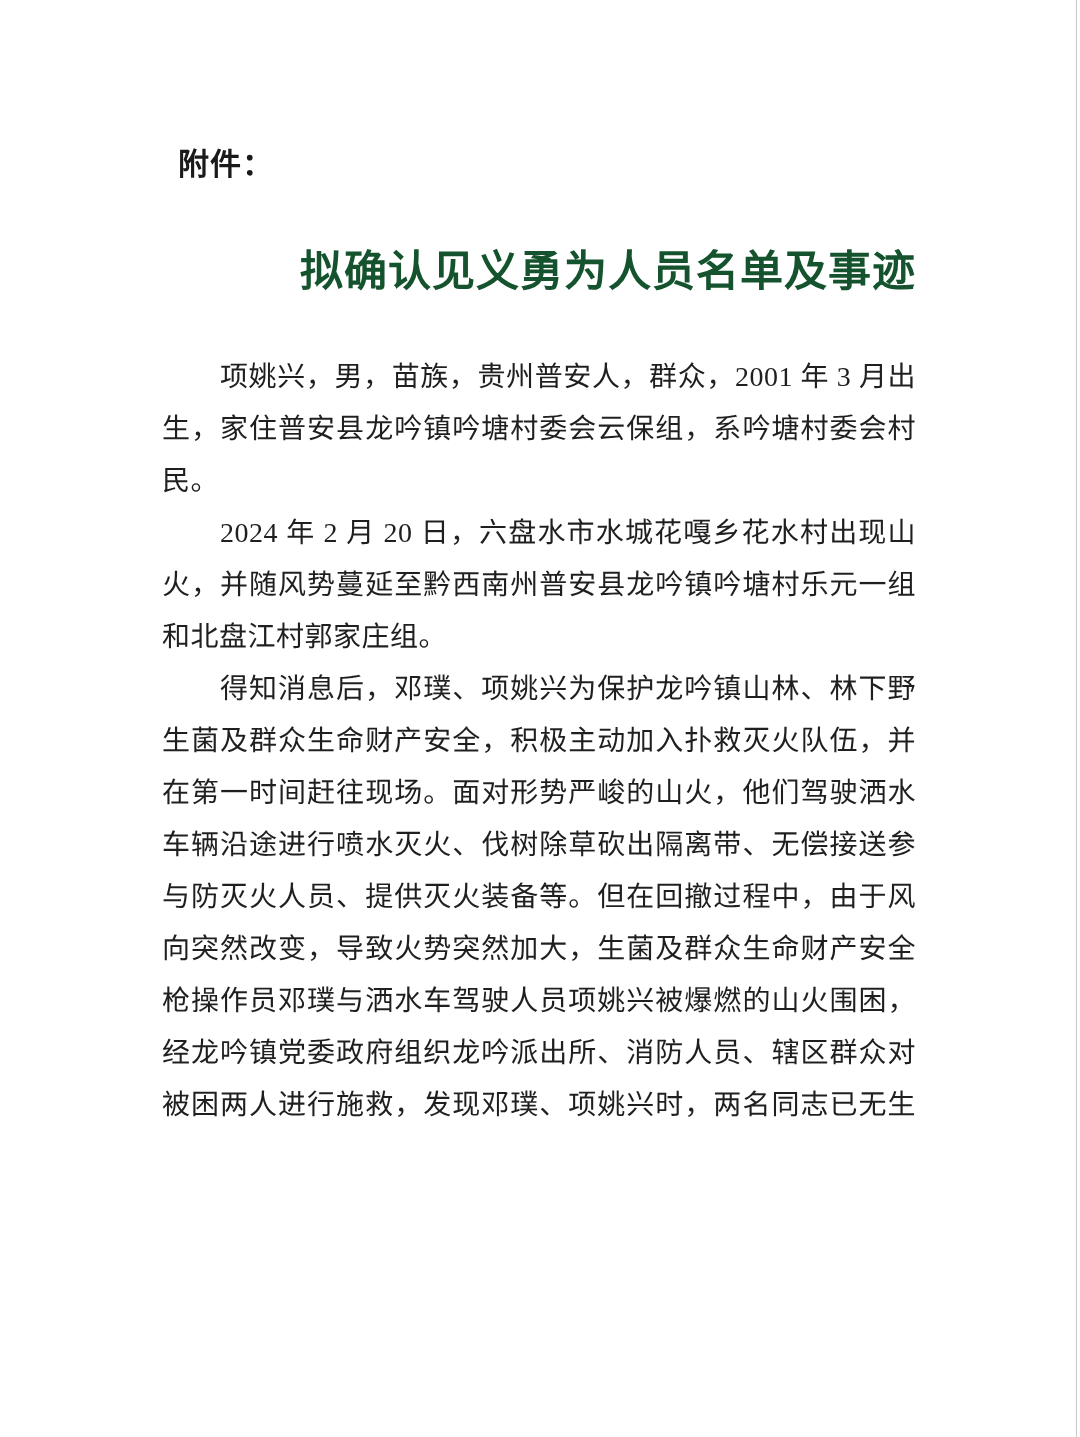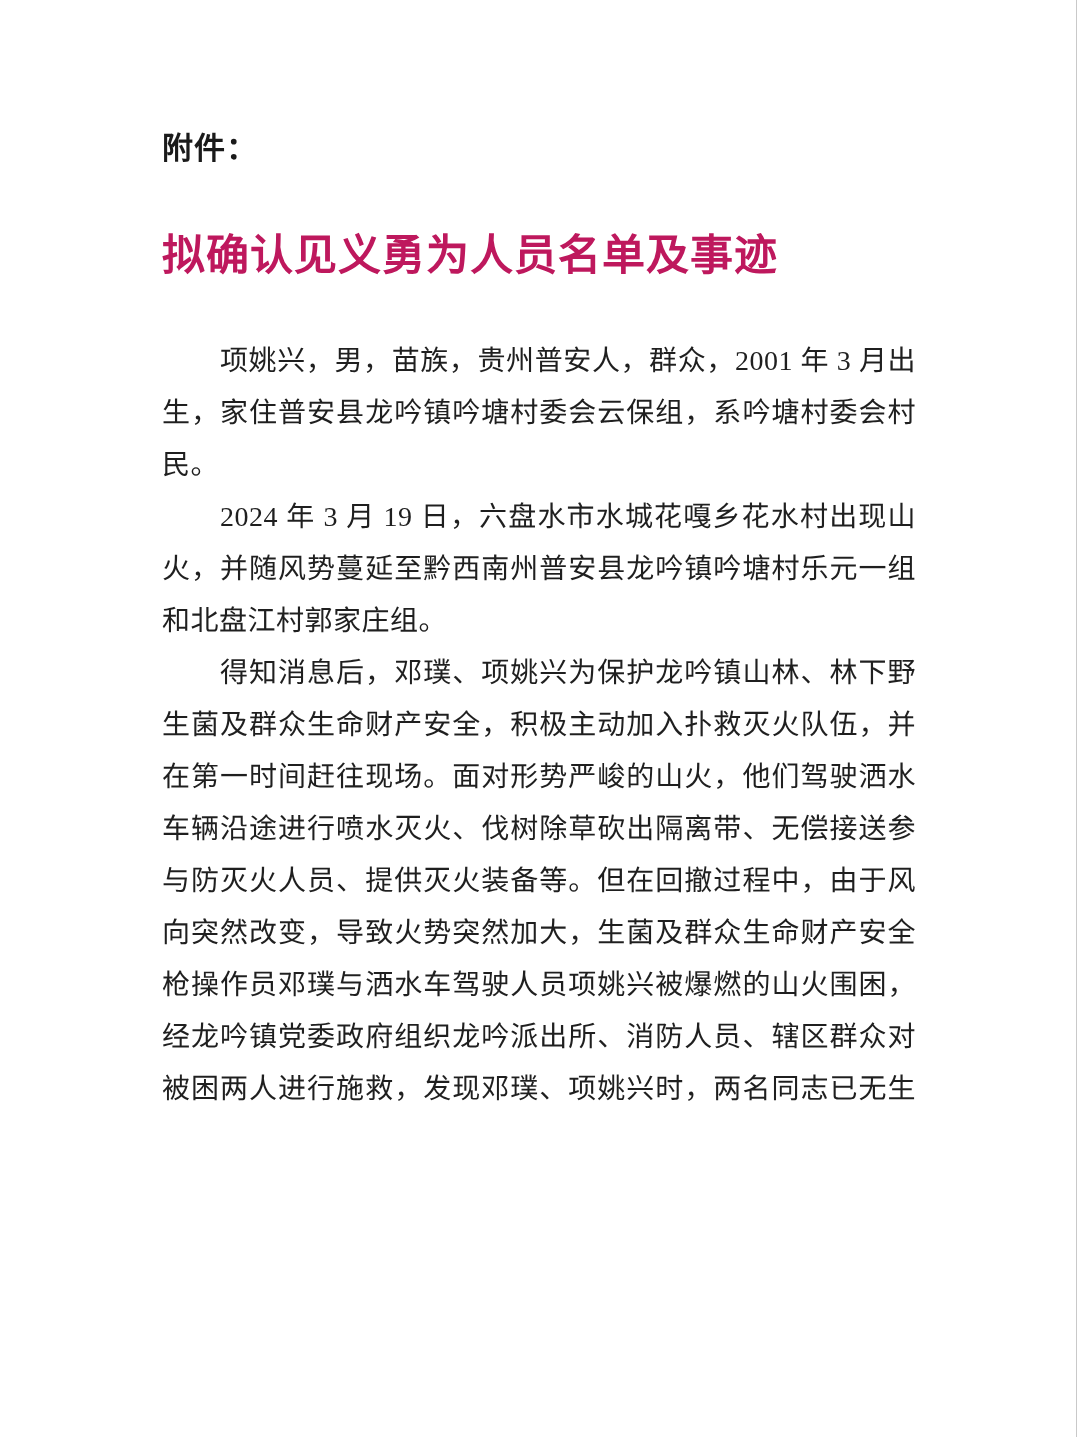--- a/index.html
+++ b/index.html
@@ -17,37 +17,37 @@
   }
   .page-edge {
     position: absolute;
     top: 0;
     bottom: 0;
     right: 3px;
     width: 1px;
     background: #c9c9c9;
   }
   .attachment {
-    margin: 0;
+    margin: 16px;
     padding: 130px 0 0 162px;
     font-family: "Liberation Sans", "DejaVu Sans", sans-serif;
     font-size: 31px;
     line-height: 38px;
     font-weight: 600;
     color: #1a1a1a;
     letter-spacing: 1px;
   }
   .title {
     margin: 60px 164px 0 162px;
     font-family: "Liberation Serif", "DejaVu Serif", serif;
     font-size: 43px;
     line-height: 56px;
     font-weight: bold;
-    color: #be185d;
-    text-align: left;
+    color: #14532d;
+    text-align: right;
     letter-spacing: 1px;
   }
   .body-text {
     margin: 51px 164px 0 162px;
     width: 754px;
     color: #1f1f1f;
   }
   .para {
     margin: 0;
     padding: 0;
@@ -77,21 +77,21 @@
 
   <h1 class="title">拟确认见义勇为人员名单及事迹</h1>
 
   <div class="body-text" id="body-text">
       <div class="para">
         <div class="line first">项姚兴，男，苗族，贵州普安人，群众，2001 年 3 月出</div>
         <div class="line">生，家住普安县龙吟镇吟塘村委会云保组，系吟塘村委会村</div>
         <div class="line last">民。</div>
       </div>
       <div class="para">
-        <div class="line first">2024 年 3 月 19 日，六盘水市水城花嘎乡花水村出现山</div>
+        <div class="line first">2024 年 2 月 20 日，六盘水市水城花嘎乡花水村出现山</div>
         <div class="line">火，并随风势蔓延至黔西南州普安县龙吟镇吟塘村乐元一组</div>
         <div class="line last">和北盘江村郭家庄组。</div>
       </div>
       <div class="para">
         <div class="line first">得知消息后，邓璞、项姚兴为保护龙吟镇山林、林下野</div>
         <div class="line">生菌及群众生命财产安全，积极主动加入扑救灭火队伍，并</div>
         <div class="line">在第一时间赶往现场。面对形势严峻的山火，他们驾驶洒水</div>
         <div class="line">车辆沿途进行喷水灭火、伐树除草砍出隔离带、无偿接送参</div>
         <div class="line">与防灭火人员、提供灭火装备等。但在回撤过程中，由于风</div>
         <div class="line">向突然改变，导致火势突然加大，生菌及群众生命财产安全</div>

